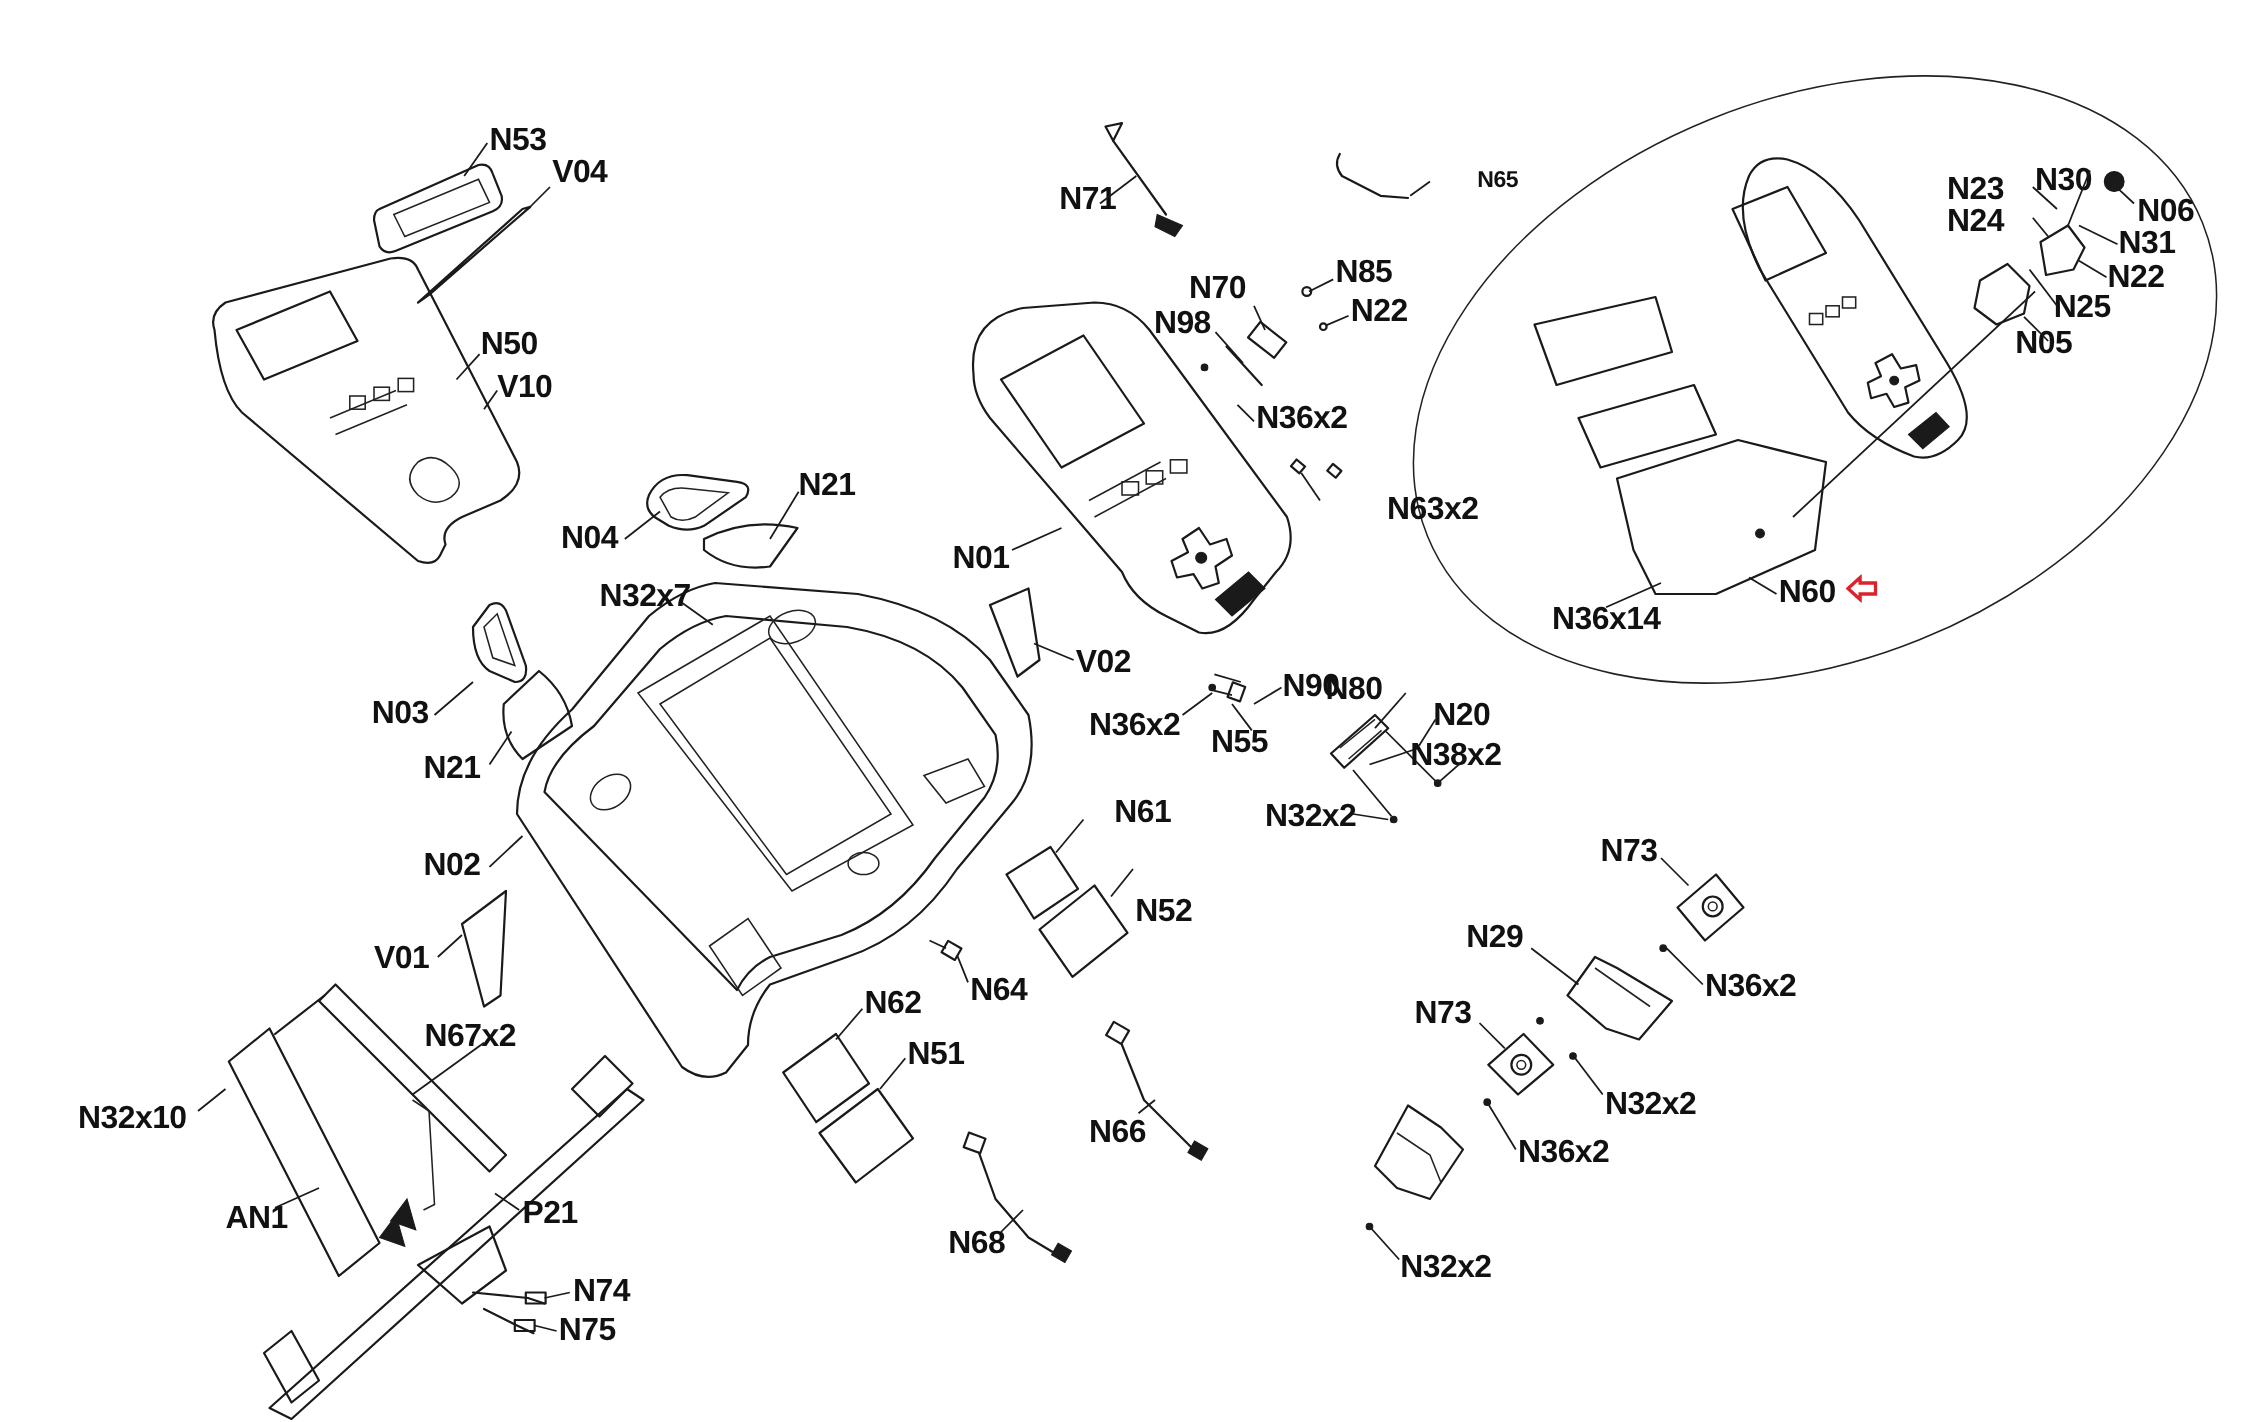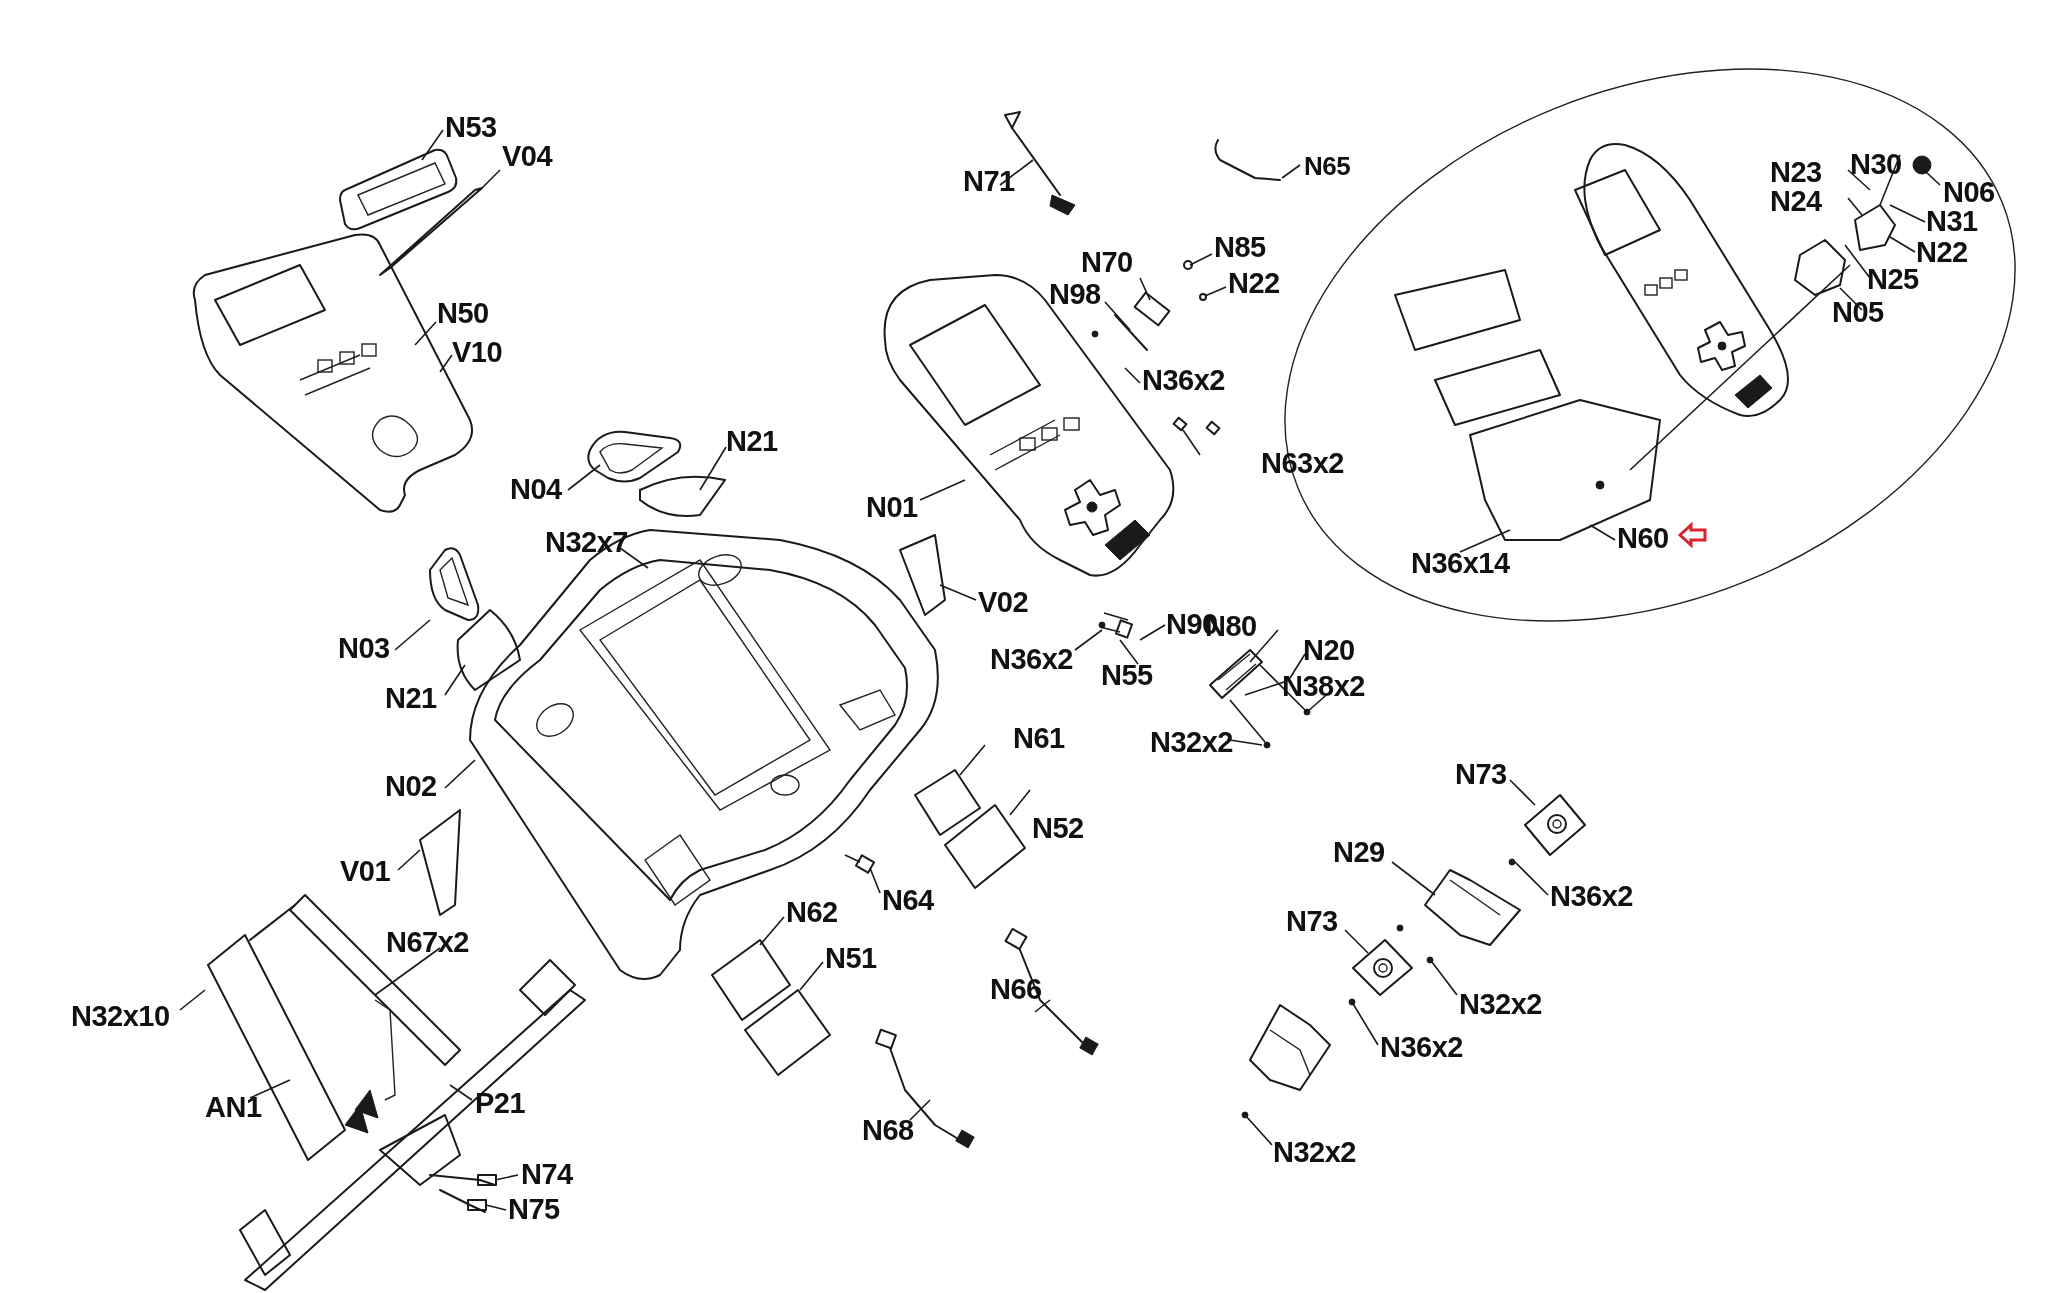--- a/index.html
+++ b/index.html
@@ -1,19 +1,19 @@
 <!DOCTYPE html>
 <html><head>
 <meta charset="utf-8">
 <style>
   html, body { margin:0; padding:0; background:#ffffff; }
   body { width:2048px; height:1293px; position:relative; overflow:hidden; font-family:"Liberation Sans", sans-serif; }
   #canvas { position:absolute; left:0; top:0; width:2048px; height:1293px; }
   .lbl { position:absolute; font-family:"Liberation Sans", sans-serif; font-weight:bold; font-size:29px; color:#111; letter-spacing:-0.5px; white-space:nowrap; line-height:1; }
-  .lbl.sm { font-size:26px; }
+  .lbl.sm { font-size:21px;margin-left:39px; }
   .arrow { position:absolute; }
   svg .part { fill:none; stroke:#1a1a1a; stroke-width:2; stroke-linejoin:round; stroke-linecap:round; }
   svg .thin { fill:none; stroke:#222; stroke-width:1.4; }
   svg .lead { stroke:#1a1a1a; stroke-width:1.6; fill:none; }
   svg .dark { fill:#1a1a1a; stroke:#1a1a1a; }
 </style>
 </head>
 <body>
 
 <svg id="canvas" viewBox="0 0 2048 1293" xmlns="http://www.w3.org/2000/svg">
@@ -225,21 +225,21 @@
 <div class="lbl" style="left:1032px;top:814px">N52</div>
 <div class="lbl" style="left:882px;top:886px">N64</div>
 <div class="lbl" style="left:786px;top:898px">N62</div>
 <div class="lbl" style="left:825px;top:944px">N51</div>
 <div class="lbl" style="left:386px;top:928px">N67x2</div>
 <div class="lbl" style="left:71px;top:1002px">N32x10</div>
 <div class="lbl" style="left:205px;top:1093px">AN1</div>
 <div class="lbl" style="left:475px;top:1089px">P21</div>
 <div class="lbl" style="left:521px;top:1160px">N74</div>
 <div class="lbl" style="left:508px;top:1195px">N75</div>
-<div class="lbl" style="left:990px;top:975px">N66</div>
+<div class="lbl" style="left:990px;top:1015px">N66</div>
 <div class="lbl" style="left:862px;top:1116px">N68</div>
 <div class="lbl" style="left:1455px;top:760px">N73</div>
 <div class="lbl" style="left:1333px;top:838px">N29</div>
 <div class="lbl" style="left:1550px;top:882px">N36x2</div>
 <div class="lbl" style="left:1286px;top:907px">N73</div>
 <div class="lbl" style="left:1459px;top:990px">N32x2</div>
 <div class="lbl" style="left:1380px;top:1033px">N36x2</div>
 <div class="lbl" style="left:1273px;top:1138px">N32x2</div>
 <div class="lbl" style="left:1770px;top:158px">N23</div>
 <div class="lbl" style="left:1850px;top:150px">N30</div>

